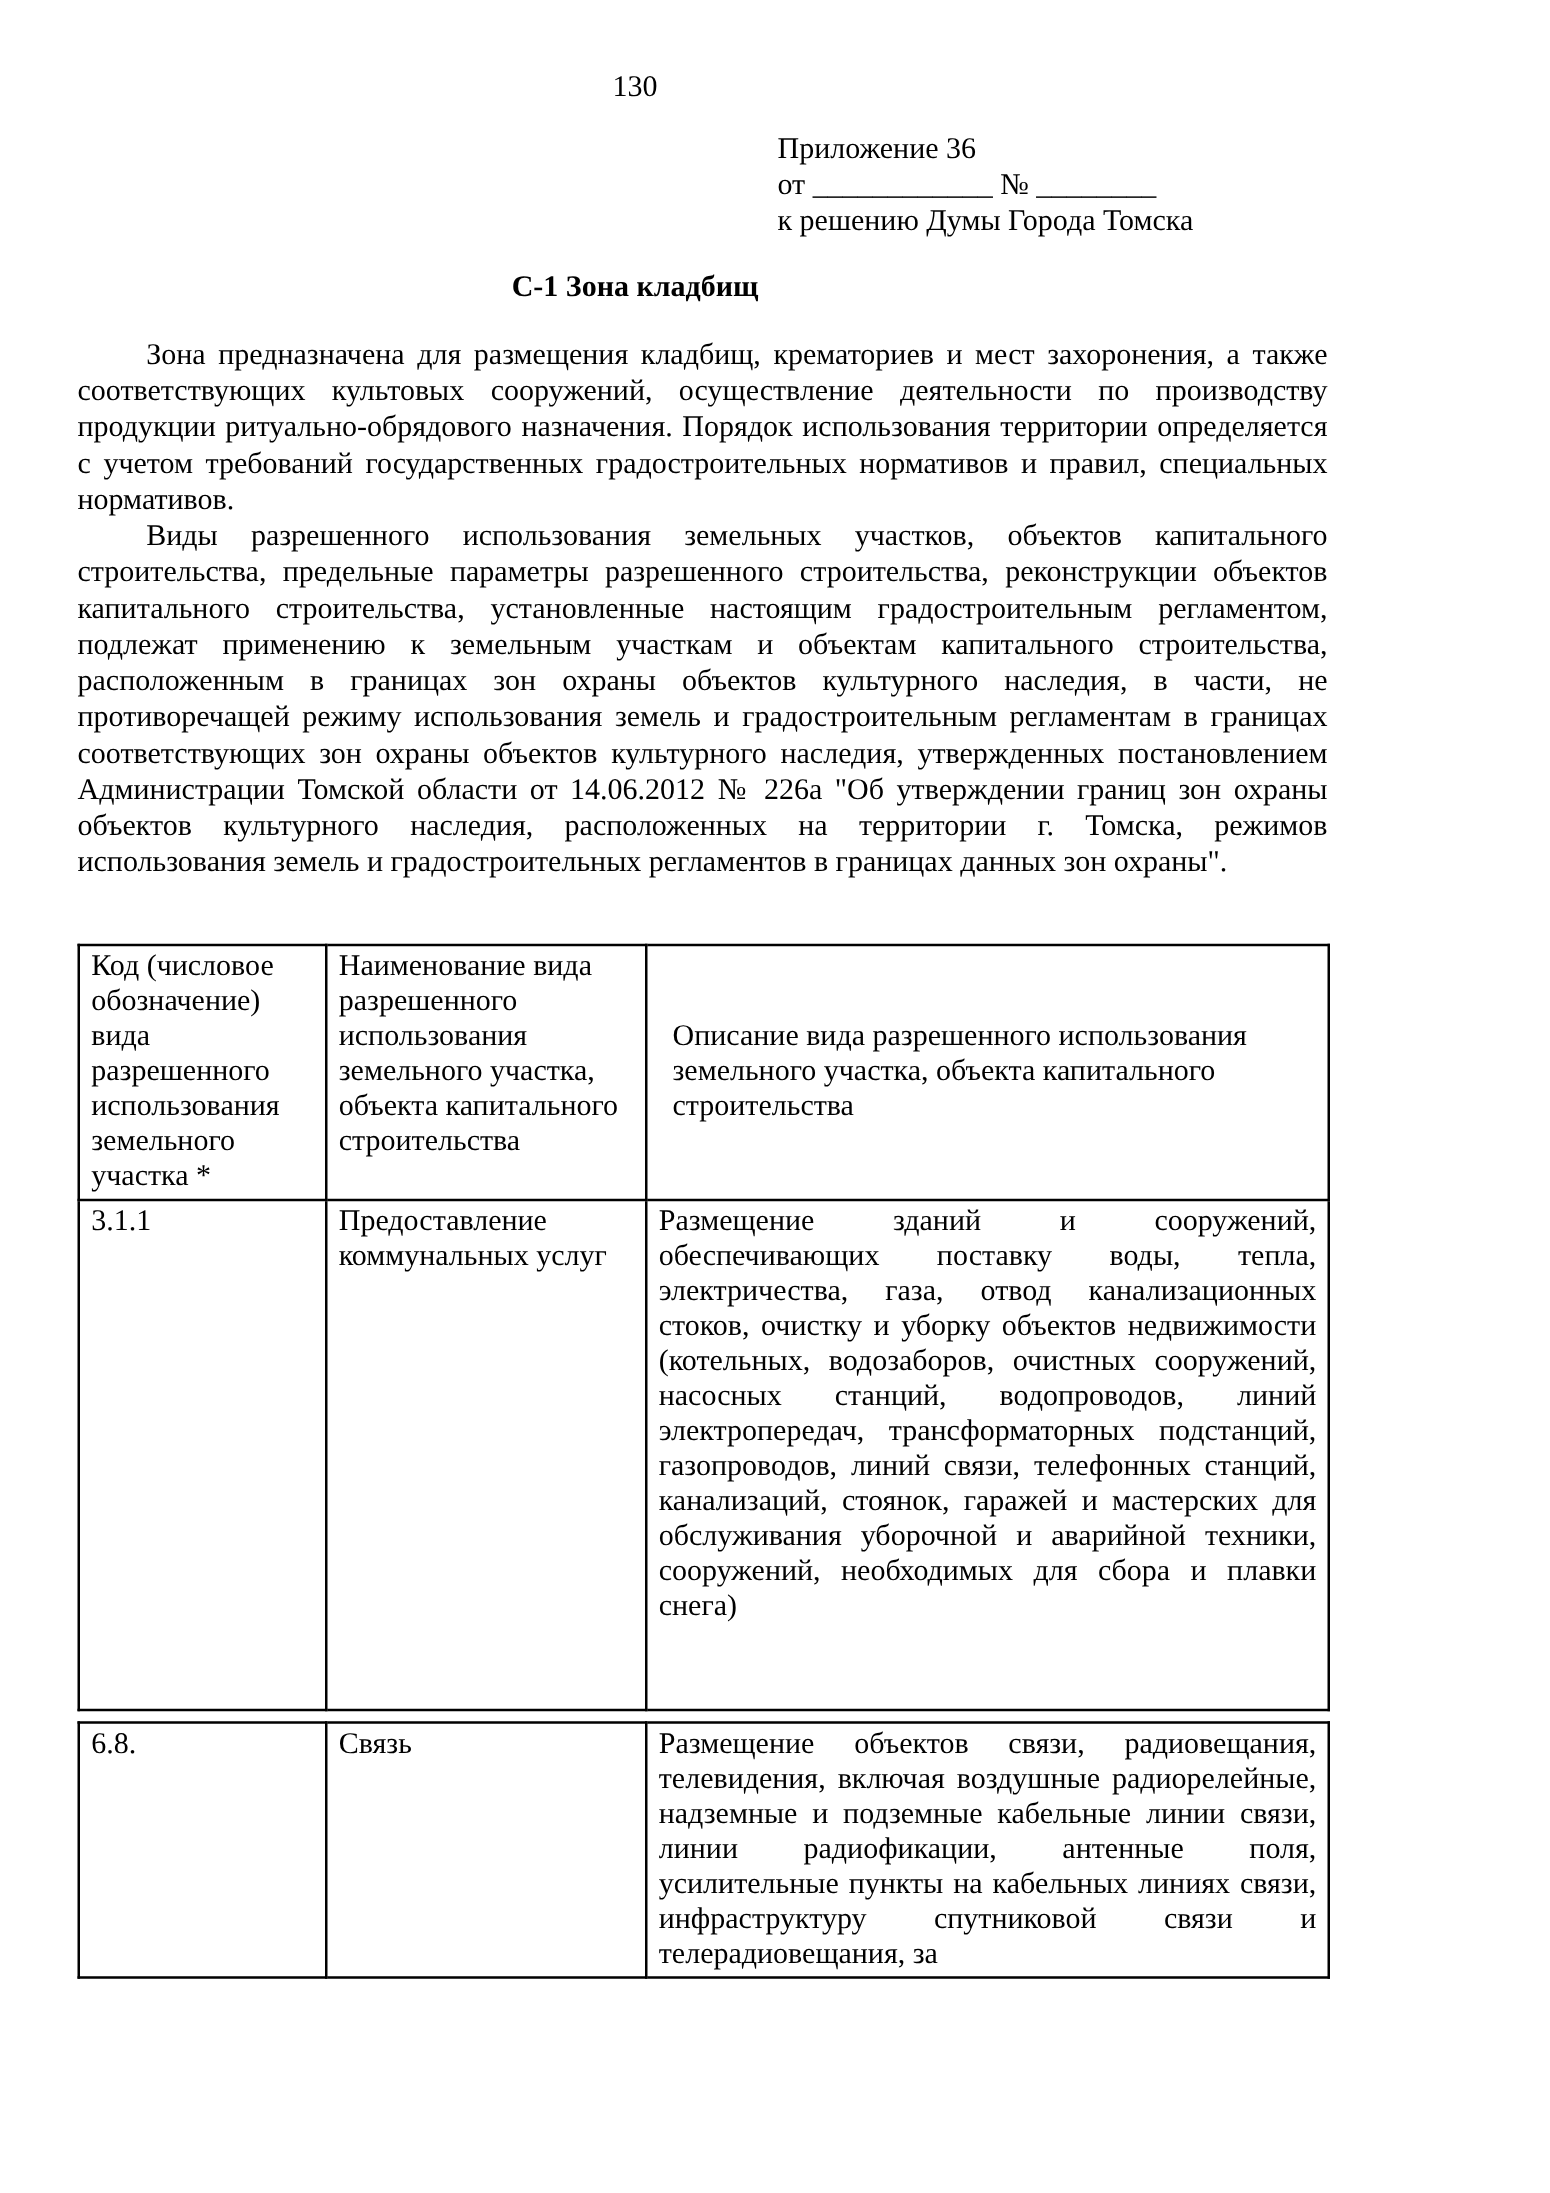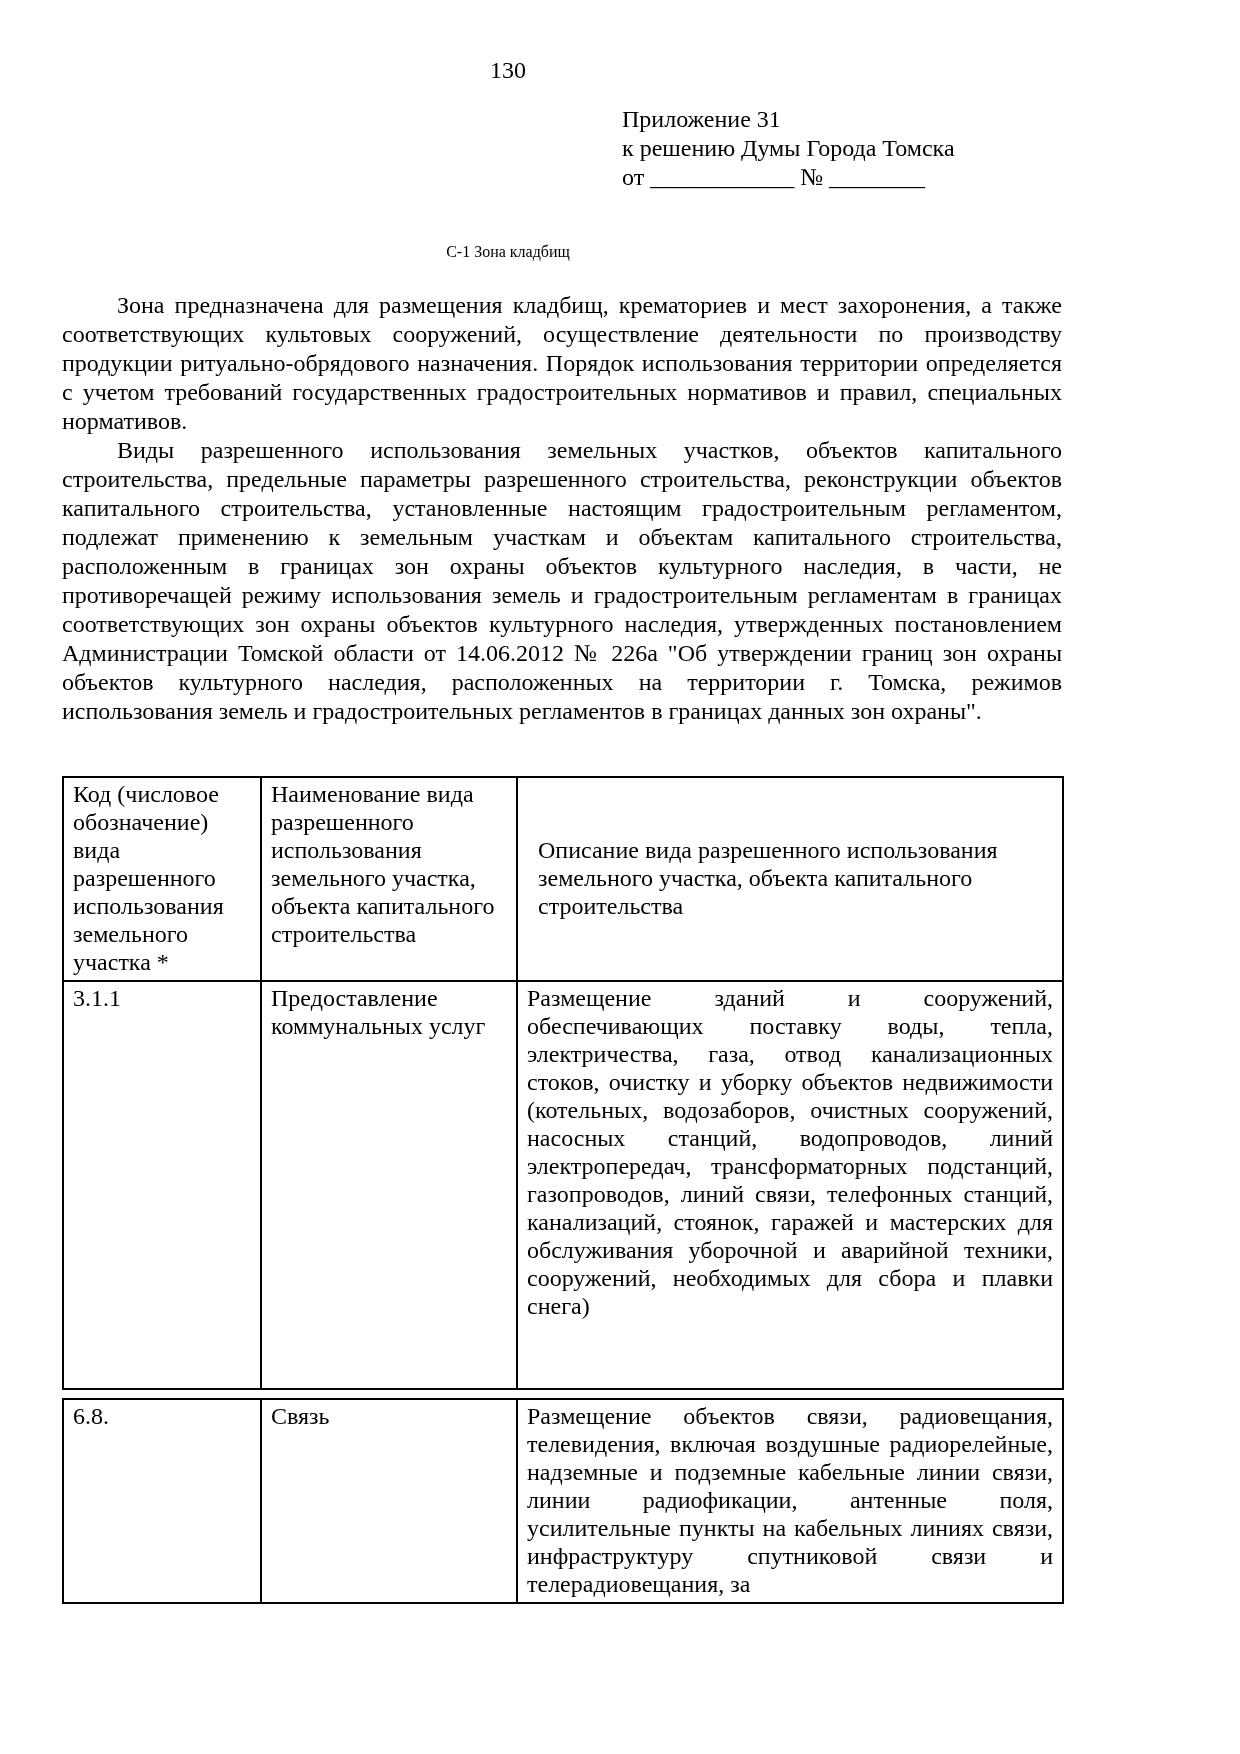--- a/index.html
+++ b/index.html
@@ -20,24 +20,24 @@
   .page-number {
     text-align: center;
     margin-right: 108px;
   }
   .annex {
     margin-top: 20px;
     margin-left: 560px;
   }
   .annex div { white-space: nowrap; }
   .doc-title {
-    font-size: 16px;
-    font-weight: normal;
+    font-size: 24px;
+    font-weight: bold;
     text-align: center;
-    margin: 45px 108px 0 0;
+    margin: 24px 108px 0 0;
     padding: 0;
   }
   .body-par {
     margin: 0;
     text-align: justify;
     text-indent: 55px;
   }
   .body-par.first { margin-top: 25px; font-family: Liberation Serif, serif; }
   .use-table {
     border-collapse: collapse;
@@ -66,23 +66,23 @@
   .col-desc { width: 546px; }
 </style>
 </head>
 <body>
 
 <div class="page">
 
   <div class="page-number">130</div>
 
   <div class="annex">
-    <div>Приложение 31</div>
+    <div>Приложение 36</div>
+    <div>от ____________ № ________</div>
     <div>к решению Думы Города Томска</div>
-    <div>от ____________ № ________</div>
   </div>
 
   <h1 class="doc-title">С-1 Зона кладбищ</h1>
 
   <p class="body-par first">Зона предназначена для размещения кладбищ, крематориев и мест захоронения, а также соответствующих культовых сооружений, осуществление деятельности по производству продукции ритуально-обрядового назначения. Порядок использования территории определяется с учетом требований государственных градостроительных нормативов и правил, специальных нормативов.</p>
   <p class="body-par">Виды разрешенного использования земельных участков, объектов капитального строительства, предельные параметры разрешенного строительства, реконструкции объектов капитального строительства, установленные настоящим градостроительным регламентом, подлежат применению к земельным участкам и объектам капитального строительства, расположенным в границах зон охраны объектов культурного наследия, в части, не противоречащей режиму использования земель и градостроительным регламентам в границах соответствующих зон охраны объектов культурного наследия, утвержденных постановлением Администрации Томской области от 14.06.2012 № 226а "Об утверждении границ зон охраны объектов культурного наследия, расположенных на территории г. Томска, режимов использования земель и градостроительных регламентов в границах данных зон охраны".</p>
 
   <table class="use-table main-seg">
     <colgroup>
       <col class="col-code">

